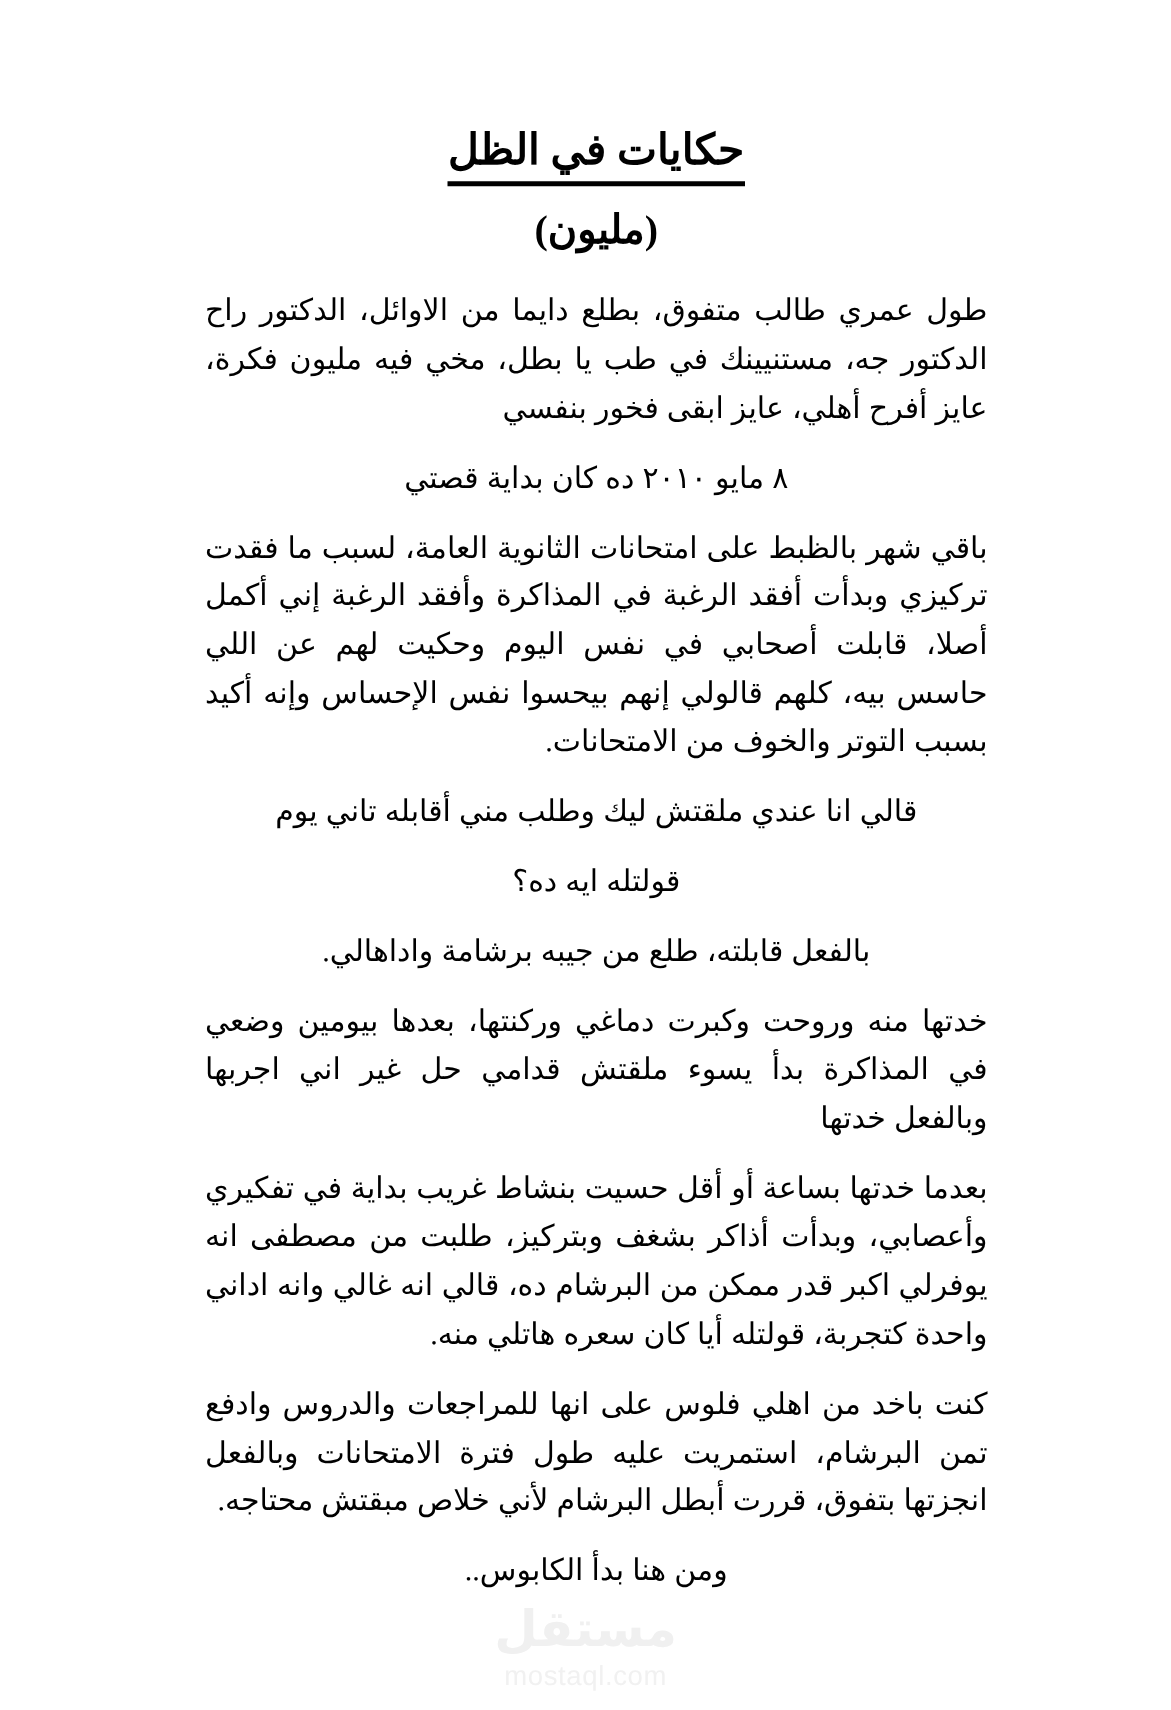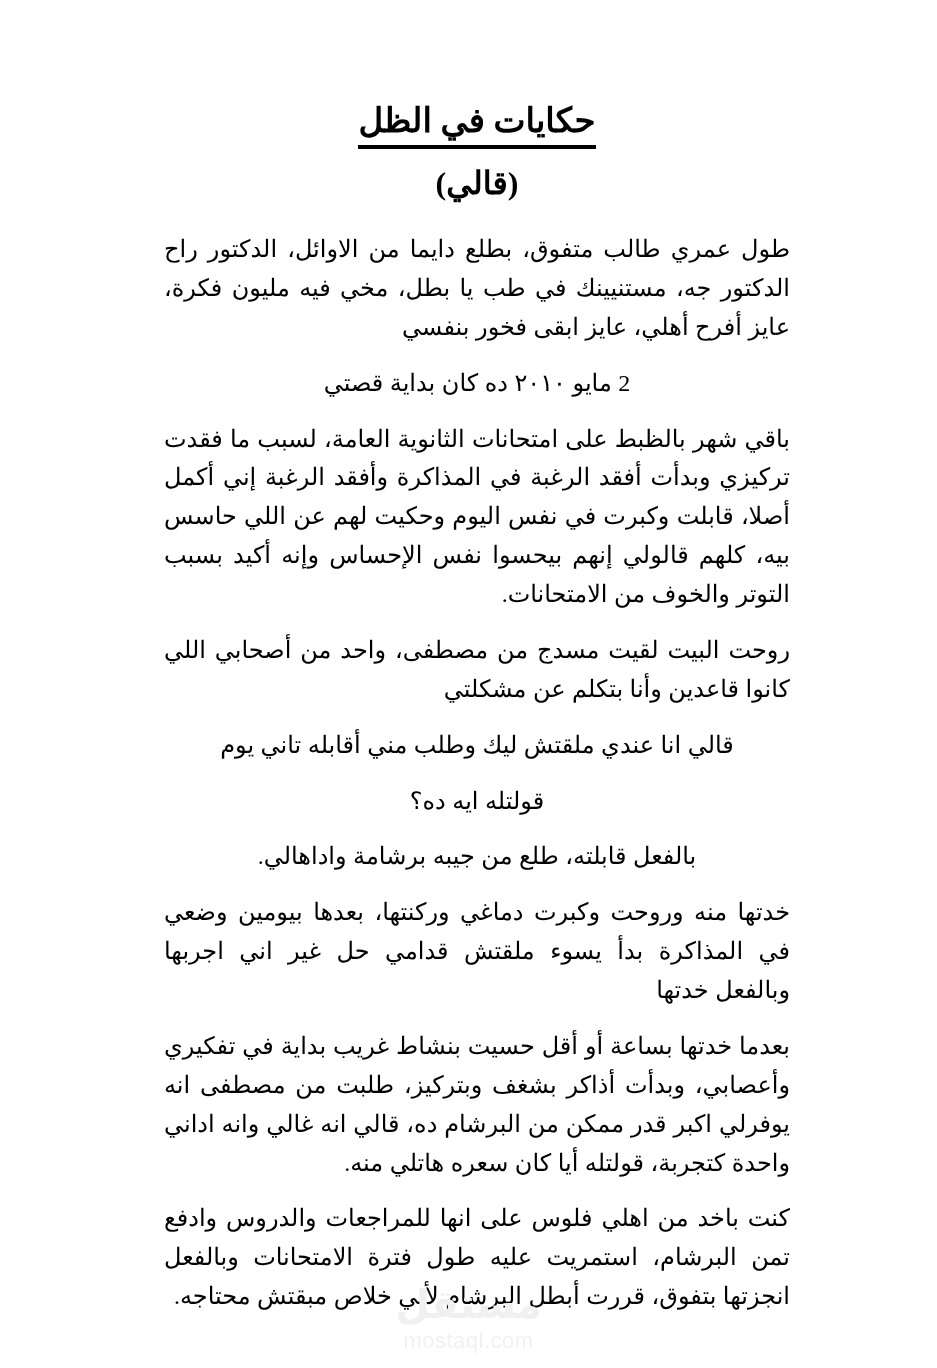--- a/index.html
+++ b/index.html
@@ -107,33 +107,33 @@
 </style>
 </head>
 <body>
 
 <div class="page">
 
   <div class="doc-body">
 
     <h1 class="doc-title"><span class="underlined">حكايات في الظل</span></h1>
 
-    <h2 class="doc-subtitle">(قالي)</h2>
+    <h2 class="doc-subtitle">(مليون)</h2>
 
     <div id="paragraphs-container">
         <p class="para">طول عمري طالب متفوق، بطلع دايما من الاوائل، الدكتور راح الدكتور جه، مستنيينك في طب يا بطل، مخي فيه مليون فكرة، عايز أفرح أهلي، عايز ابقى فخور بنفسي</p>
-        <p class="para short">2 مايو ٢٠١٠ ده كان بداية قصتي</p>
-        <p class="para">باقي شهر بالظبط على امتحانات الثانوية العامة، لسبب ما فقدت تركيزي وبدأت أفقد الرغبة في المذاكرة وأفقد الرغبة إني أكمل أصلا، قابلت وكبرت في نفس اليوم وحكيت لهم عن اللي حاسس بيه، كلهم قالولي إنهم بيحسوا نفس الإحساس وإنه أكيد بسبب التوتر والخوف من الامتحانات.</p>
-        <p class="para">روحت البيت لقيت مسدج من مصطفى، واحد من أصحابي اللي كانوا قاعدين وأنا بتكلم عن مشكلتي</p>
+        <p class="para short">٨ مايو ٢٠١٠ ده كان بداية قصتي</p>
+        <p class="para">باقي شهر بالظبط على امتحانات الثانوية العامة، لسبب ما فقدت تركيزي وبدأت أفقد الرغبة في المذاكرة وأفقد الرغبة إني أكمل أصلا، قابلت أصحابي في نفس اليوم وحكيت لهم عن اللي حاسس بيه، كلهم قالولي إنهم بيحسوا نفس الإحساس وإنه أكيد بسبب التوتر والخوف من الامتحانات.</p>
         <p class="para short">قالي انا عندي ملقتش ليك وطلب مني أقابله تاني يوم</p>
         <p class="para short">قولتله ايه ده؟</p>
         <p class="para short">بالفعل قابلته، طلع من جيبه برشامة واداهالي.</p>
         <p class="para">خدتها منه وروحت وكبرت دماغي وركنتها، بعدها بيومين وضعي في المذاكرة بدأ يسوء ملقتش قدامي حل غير اني اجربها وبالفعل خدتها</p>
         <p class="para">بعدما خدتها بساعة أو أقل حسيت بنشاط غريب بداية في تفكيري وأعصابي، وبدأت أذاكر بشغف وبتركيز، طلبت من مصطفى انه يوفرلي اكبر قدر ممكن من البرشام ده، قالي انه غالي وانه اداني واحدة كتجربة، قولتله أيا كان سعره هاتلي منه.</p>
         <p class="para">كنت باخد من اهلي فلوس على انها للمراجعات والدروس وادفع تمن البرشام، استمريت عليه طول فترة الامتحانات وبالفعل انجزتها بتفوق، قررت أبطل البرشام لأني خلاص مبقتش محتاجه.</p>
+        <p class="para short">ومن هنا بدأ الكابوس..</p>
       </div>
 
   </div>
 
   <div class="watermark">
     <span class="watermark-mark">مستقل</span>
     <span class="watermark-url">mostaql.com</span>
   </div>
 
 </div>

